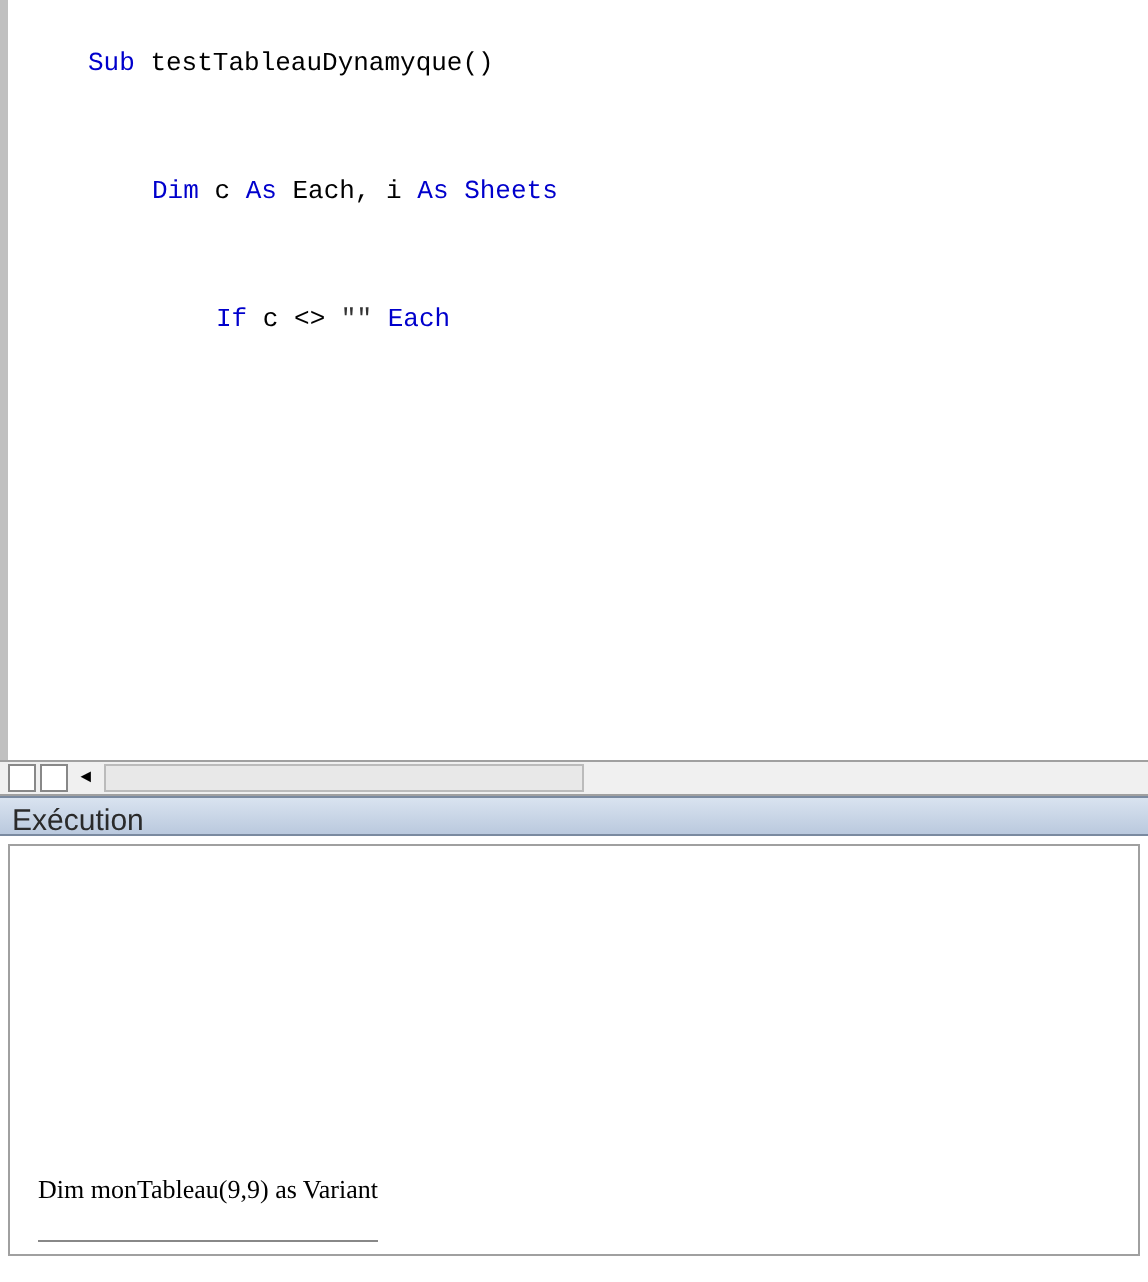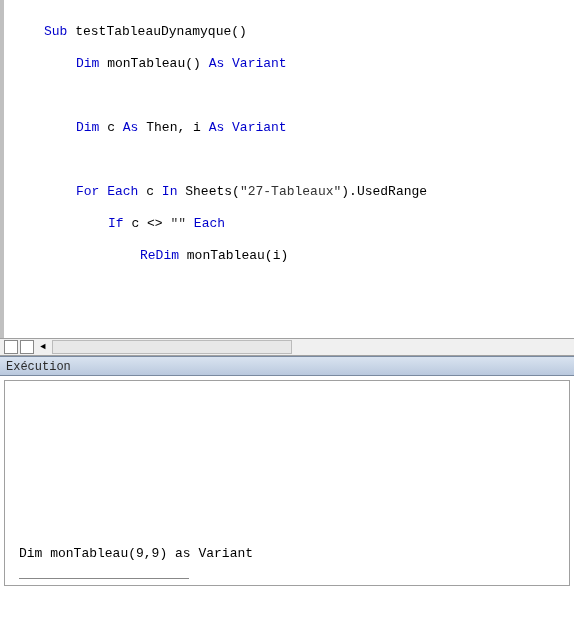--- a/index.html
+++ b/index.html
@@ -6,21 +6,21 @@
     body {
       font-family: "Consolas", "Courier New", monospace;
       font-size: 13px;
       background: #ffffff;
       width: 574px;
       height: 641px;
       overflow: hidden;
     }
     .code-pane {
       width: 100%;
-      height: 338px;
+      height: 380px;
       overflow: auto;
       border-left: 4px solid #c0c0c0;
       padding: 8px 0 0 0;
       white-space: pre;
       line-height: 16px;
     }
     .code-line { padding-left: 6px; }
     .kw { color: #0000cc; }
     .str { color: #333333; }
     .txt { color: #000000; }
@@ -60,33 +60,33 @@
       flex: 0 0 240px;
       background: #e8e8e8;
       border: 1px solid #bbb;
       margin-left: 4px;
     }
     .exec-header {
       background: linear-gradient(#d9e3f0, #bac9de);
       border-top: 1px solid #7a8aa0;
       border-bottom: 1px solid #7a8aa0;
       padding: 3px 6px;
-      font-family: Liberation Mono, monospace;
-      font-size: 12px;
+      font-family: Liberation Sans, sans-serif;
+      font-size: 15px;
       color: #2a2a2a;
       height: 20px;
     }
     .exec-body {
       border: 1px solid #a0a0a0;
       margin: 4px;
       height: 206px;
       background: #fff;
       position: relative;
       padding: 4px 18px;
-      font-family: Liberation Mono, monospace;
+      font-family: Liberation Serif, serif;
       font-size: 13px;
     }
     .exec-input-line {
       position: absolute;
       bottom: 24px;
       left: 14px;
     }
     .exec-bottom-rule {
       position: absolute;
       bottom: 6px;
@@ -94,27 +94,24 @@
       width: 170px;
       height: 0;
       border-top: 1px solid #888;
     }
   </style>
 </head>
 <body>
 
 <div class="code-pane">
 <div class="code-line indent-1"><span class="kw">Sub</span><span class="txt"> testTableauDynamyque()</span></div>
-<div class="code-line indent-2"><span class="kw">Dim</span><span class="txt"> monTableau() </span><span class="kw">As</span><span class="txt"> </span><span class="kw">Variant</span></div>
 <div class="code-line">&nbsp;</div>
-<div class="code-line indent-2"><span class="kw">Dim</span><span class="txt"> c </span><span class="kw">As</span><span class="txt"> Then, i </span><span class="kw">As</span><span class="txt"> </span><span class="kw">Variant</span></div>
+<div class="code-line indent-2"><span class="kw">Dim</span><span class="txt"> c </span><span class="kw">As</span><span class="txt"> Each, i </span><span class="kw">As</span><span class="txt"> </span><span class="kw">Sheets</span></div>
 <div class="code-line">&nbsp;</div>
-<div class="code-line indent-2"><span class="kw">For</span><span class="txt"> </span><span class="kw">Each</span><span class="txt"> c </span><span class="kw">In</span><span class="txt"> Sheets(</span><span class="str">"27-Tableaux"</span><span class="txt">).UsedRange</span></div>
 <div class="code-line indent-3"><span class="kw">If</span><span class="txt"> c &lt;&gt; </span><span class="str">""</span><span class="txt"> </span><span class="kw">Each</span></div>
-<div class="code-line indent-4"><span class="kw">ReDim</span><span class="txt"> monTableau(i)</span></div>
 
 
 
 
 
 
 
 
 
 </div>

